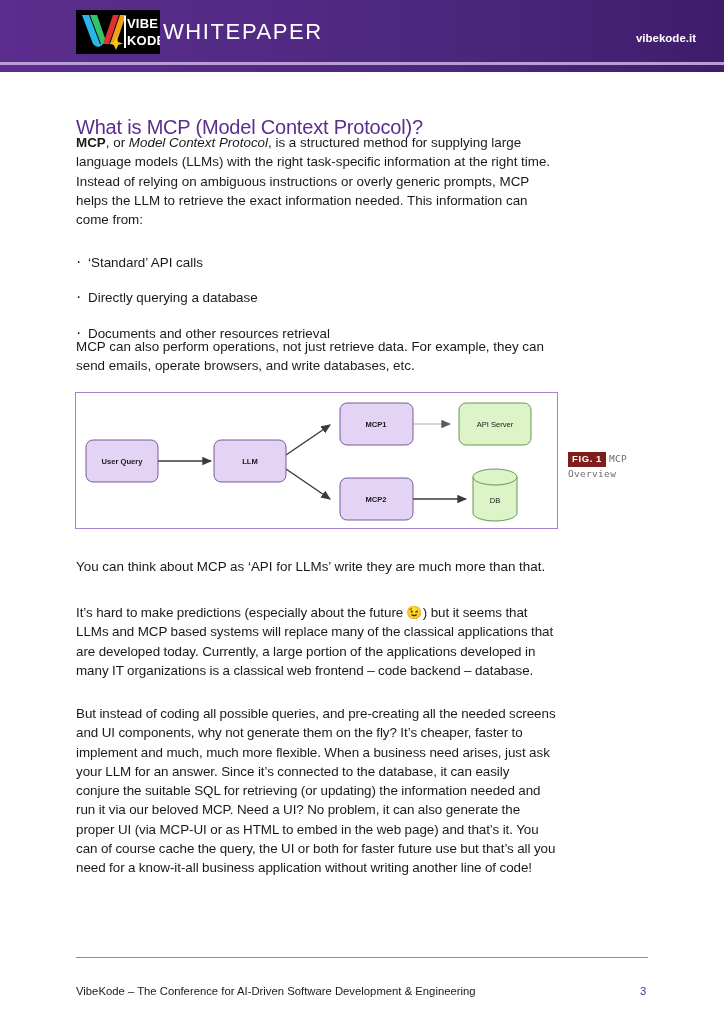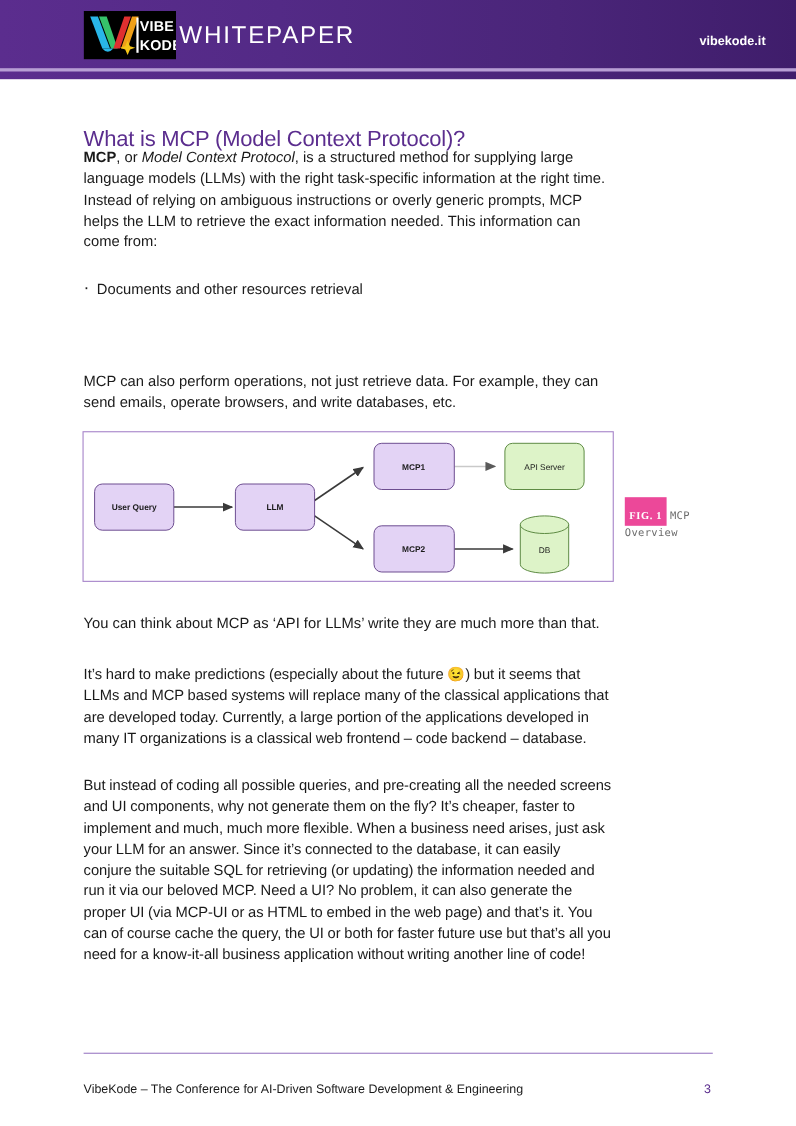--- a/index.html
+++ b/index.html
@@ -73,24 +73,24 @@
     border:1.2px solid #a683c9; background:#ffffff;
   }
   .figure-inner { position:absolute; inset:0; }
   .figure-caption {
     position:absolute; left:568px; top:452px; width:95px;
     font-family:"DejaVu Sans Mono", monospace;
     font-size:9.5px; line-height:14px; color:#6b6b6b;
     letter-spacing:0.3px;
   }
   .fig-badge {
-    display:inline-block; background:#ec4899; color:#ffffff;
-    font-family:Liberation Serif, serif;
+    display:inline-block; background:#7f1d1d; color:#ffffff;
+    font-family:Liberation Sans, sans-serif;
     font-size:9.5px; font-weight:bold; letter-spacing:0.6px;
-    padding:11px 4px 1px 4px; margin-right:3px;
+    padding:0 4px 1px 4px; margin-right:3px;
   }
 
   
   .footer-rule {
     position:absolute; left:76px; top:957px; width:572px; height:1px;
     background:#9b7bc4;
   }
   .footer-text {
     position:absolute; left:76px; top:985px;
     font-size:11.3px; color:#1a1a1a;
@@ -132,20 +132,22 @@
 
 <div class="content">
 
   <h1 class="section-title">What is MCP (Model Context Protocol)?</h1>
 
   <div class="para" style="top:71px;">
     <b>MCP</b><span>, or </span><i>Model Context Protocol</i><span>, is a structured method for supplying large language models (LLMs) with the right task-specific information at the right time. Instead of relying on ambiguous instructions or overly generic prompts, MCP helps the LLM to retrieve the exact information needed. This information can come from:</span>
   </div>
 
   <div class="bullets" style="top:191px;">
+    <div class="bullet">‘Standard’ API calls</div>
+    <div class="bullet">Directly querying a database</div>
     <div class="bullet">Documents and other resources retrieval</div>
   </div>
 
   <div class="para" style="top:275px;">MCP can also perform operations, not just retrieve data. For example, they can send emails, operate browsers, and write databases, etc.</div>
 
   <div class="figure-box" style="top:330px;">
     <svg class="figure-inner" width="481" height="135" viewBox="0 0 481 135">
       <defs>
         <marker id="ah" markerWidth="7" markerHeight="7" refX="6.2" refY="3" orient="auto">
           <path d="M0,0 L7,3 L0,6 Z" fill="#3a3a3a"></path>

